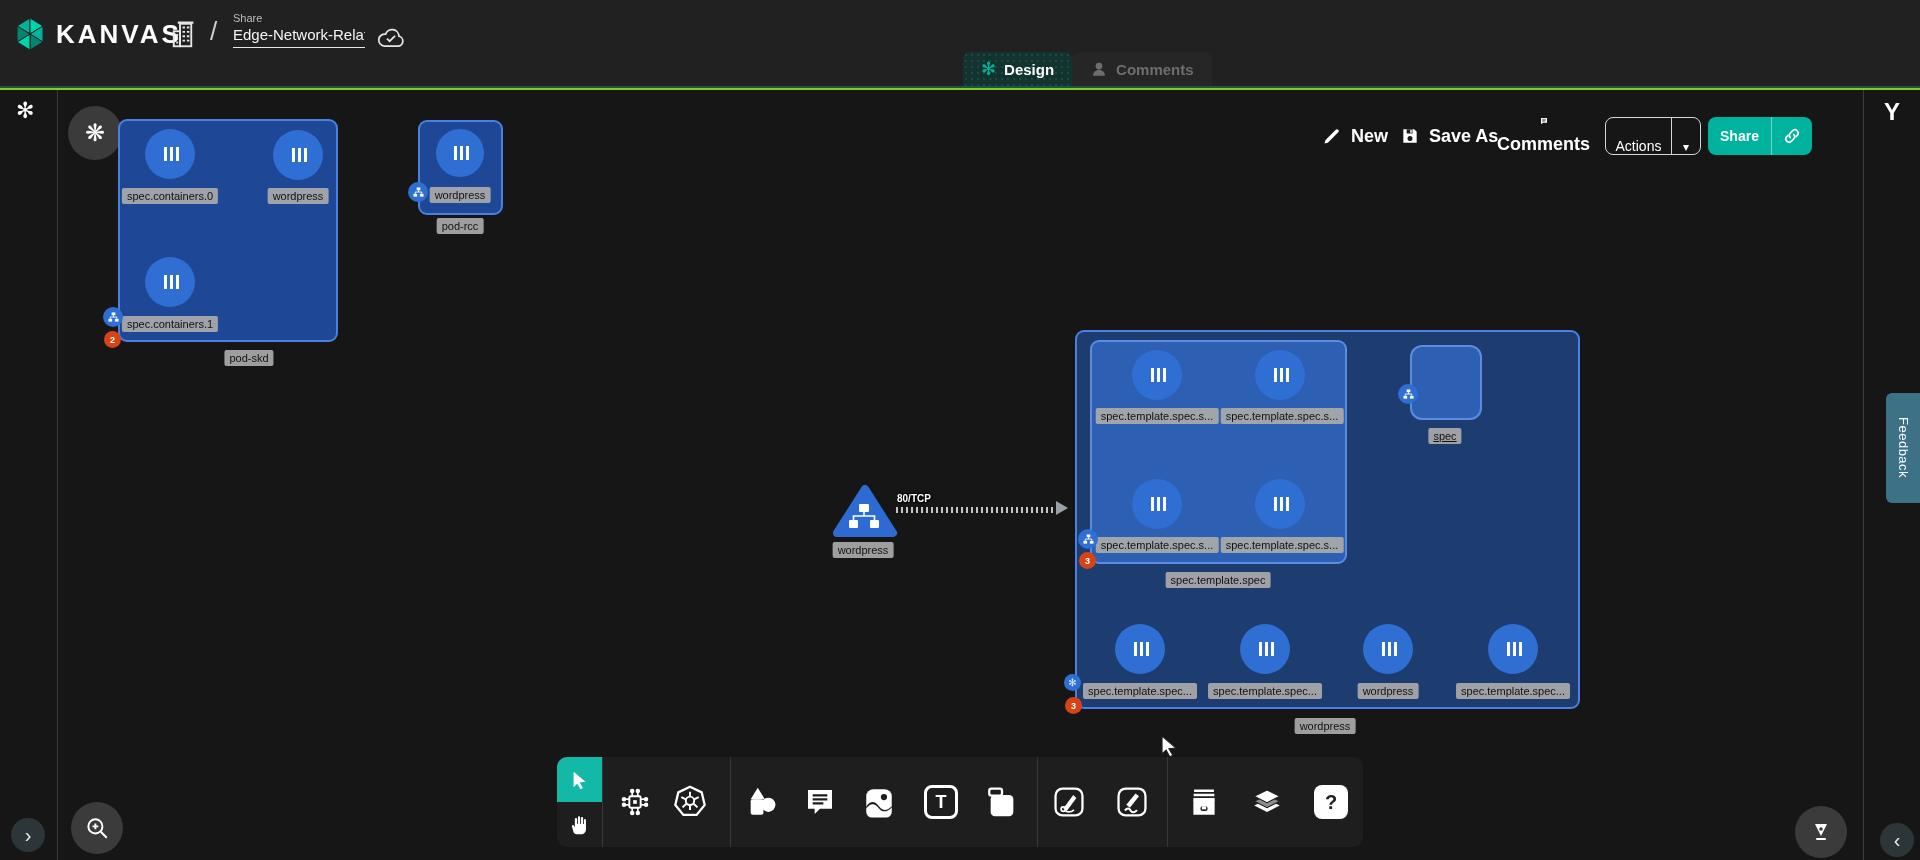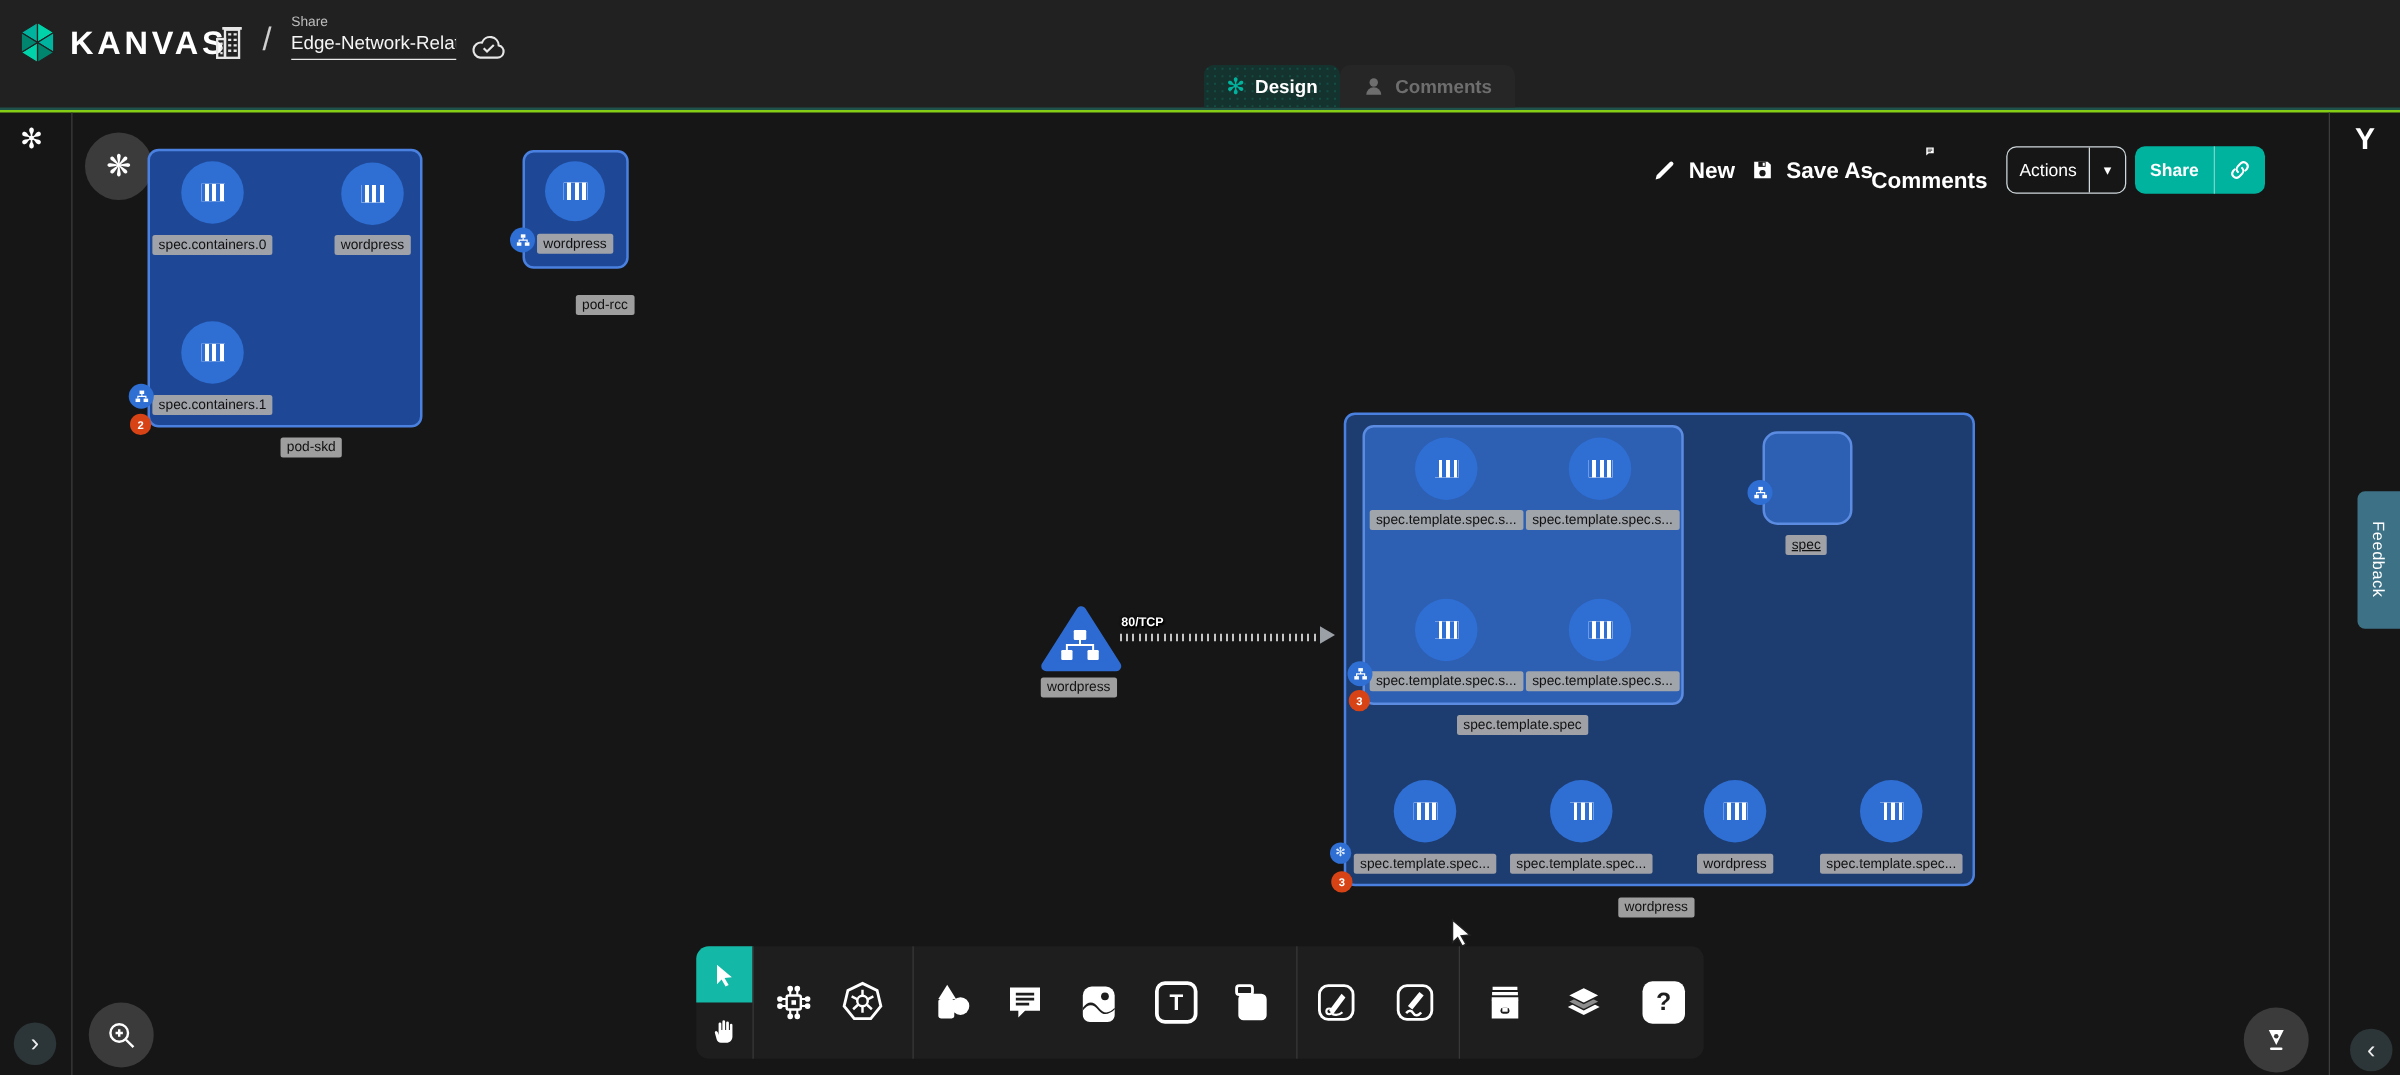--- a/index.html
+++ b/index.html
@@ -31,21 +31,21 @@
   
   .hdr-right { position:absolute; right:0; top:0; height:70px; }
 
   
   #canvas { position:absolute; left:0; top:90px; width:1920px; height:770px; background:#161616; }
   .rail-divider { position:absolute; top:0; bottom:0; width:1px; background:#3c3c3c; }
 
   
   .abar { position:absolute; top:27px; height:38px; display:flex; align-items:center; color:#fff; font-size:18px; font-weight:bold; }
   .abtn { display:flex; align-items:center; gap:9px; cursor:pointer; }
-  .actions-btn { position:absolute; left:1605px; top:27px; width:96px; height:38px; border:1px solid #cfd8dc; border-radius:8px; display:flex; align-items:center; color:#fff; font-size:14px; cursor:pointer; }
+  .actions-btn { position:absolute; left:1605px; top:27px; width:96px; height:38px; border:1px solid #cfd8dc; border-radius:8px; display:flex; align-items:flex-end; color:#fff; font-size:14px; cursor:pointer; }
   .actions-btn .lbl { flex:1; text-align:center; }
   .actions-btn .sep { width:1px; height:100%; background:#cfd8dc; }
   .actions-btn .caret { width:28px; text-align:center; font-size:12px; }
   .share-btn { position:absolute; left:1708px; top:27px; width:104px; height:38px; background:#00B39F; border-radius:8px; display:flex; align-items:center; color:#fff; font-weight:bold; font-size:14px; cursor:pointer; }
   .share-btn .lbl { flex:1; text-align:center; }
   .share-btn .sep { width:1px; height:100%; background:rgba(255,255,255,.45); }
   .share-btn .linkpart { width:40px; display:flex; align-items:center; justify-content:center; }
 
   
   .grp { position:absolute; border:2px solid #4A80E0; border-radius:9px; }
@@ -258,21 +258,21 @@
       </div>
     <div class="tag" style="left:460px; top:97px;">wordpress</div>
     <div class="badge-net" style="left:408px; top:92px;">
       <svg width="11" height="11" viewBox="0 0 12 12">
         <rect x="4" y="0.5" width="4" height="3" fill="#fff"></rect>
           <rect x="0.5" y="7.5" width="4" height="3" fill="#fff"></rect>
           <rect x="7.5" y="7.5" width="4" height="3" fill="#fff"></rect>
         <path d="M6 3.5v2M2.5 7.5V5.5h7v2" stroke="#fff" fill="none" stroke-width="1"></path>
       </svg>
     </div>
-    <div class="tag" style="left:460px; top:146px;margin-left:24px;">pod-rcc</div>
+    <div class="tag" style="left:460px; top:128px;">pod-rcc</div>
 
     <svg style="position:absolute; left:832px; top:392px;" width="66" height="58" viewBox="0 0 66 58">
       <polygon points="33,7 61,51 5,51" fill="#2D6AD1" stroke="#2D6AD1" stroke-width="8" stroke-linejoin="round"></polygon>
       <g>
         <rect x="27" y="22" width="10" height="8" fill="#fff" rx="1"></rect>
         <rect x="17" y="38" width="9" height="8" fill="#fff" rx="1"></rect>
         <rect x="38" y="38" width="9" height="8" fill="#fff" rx="1"></rect>
         <path d="M32 30v4M21.5 38v-4h21v4" stroke="#fff" stroke-width="1.6" fill="none"></path>
       </g>
     </svg>

